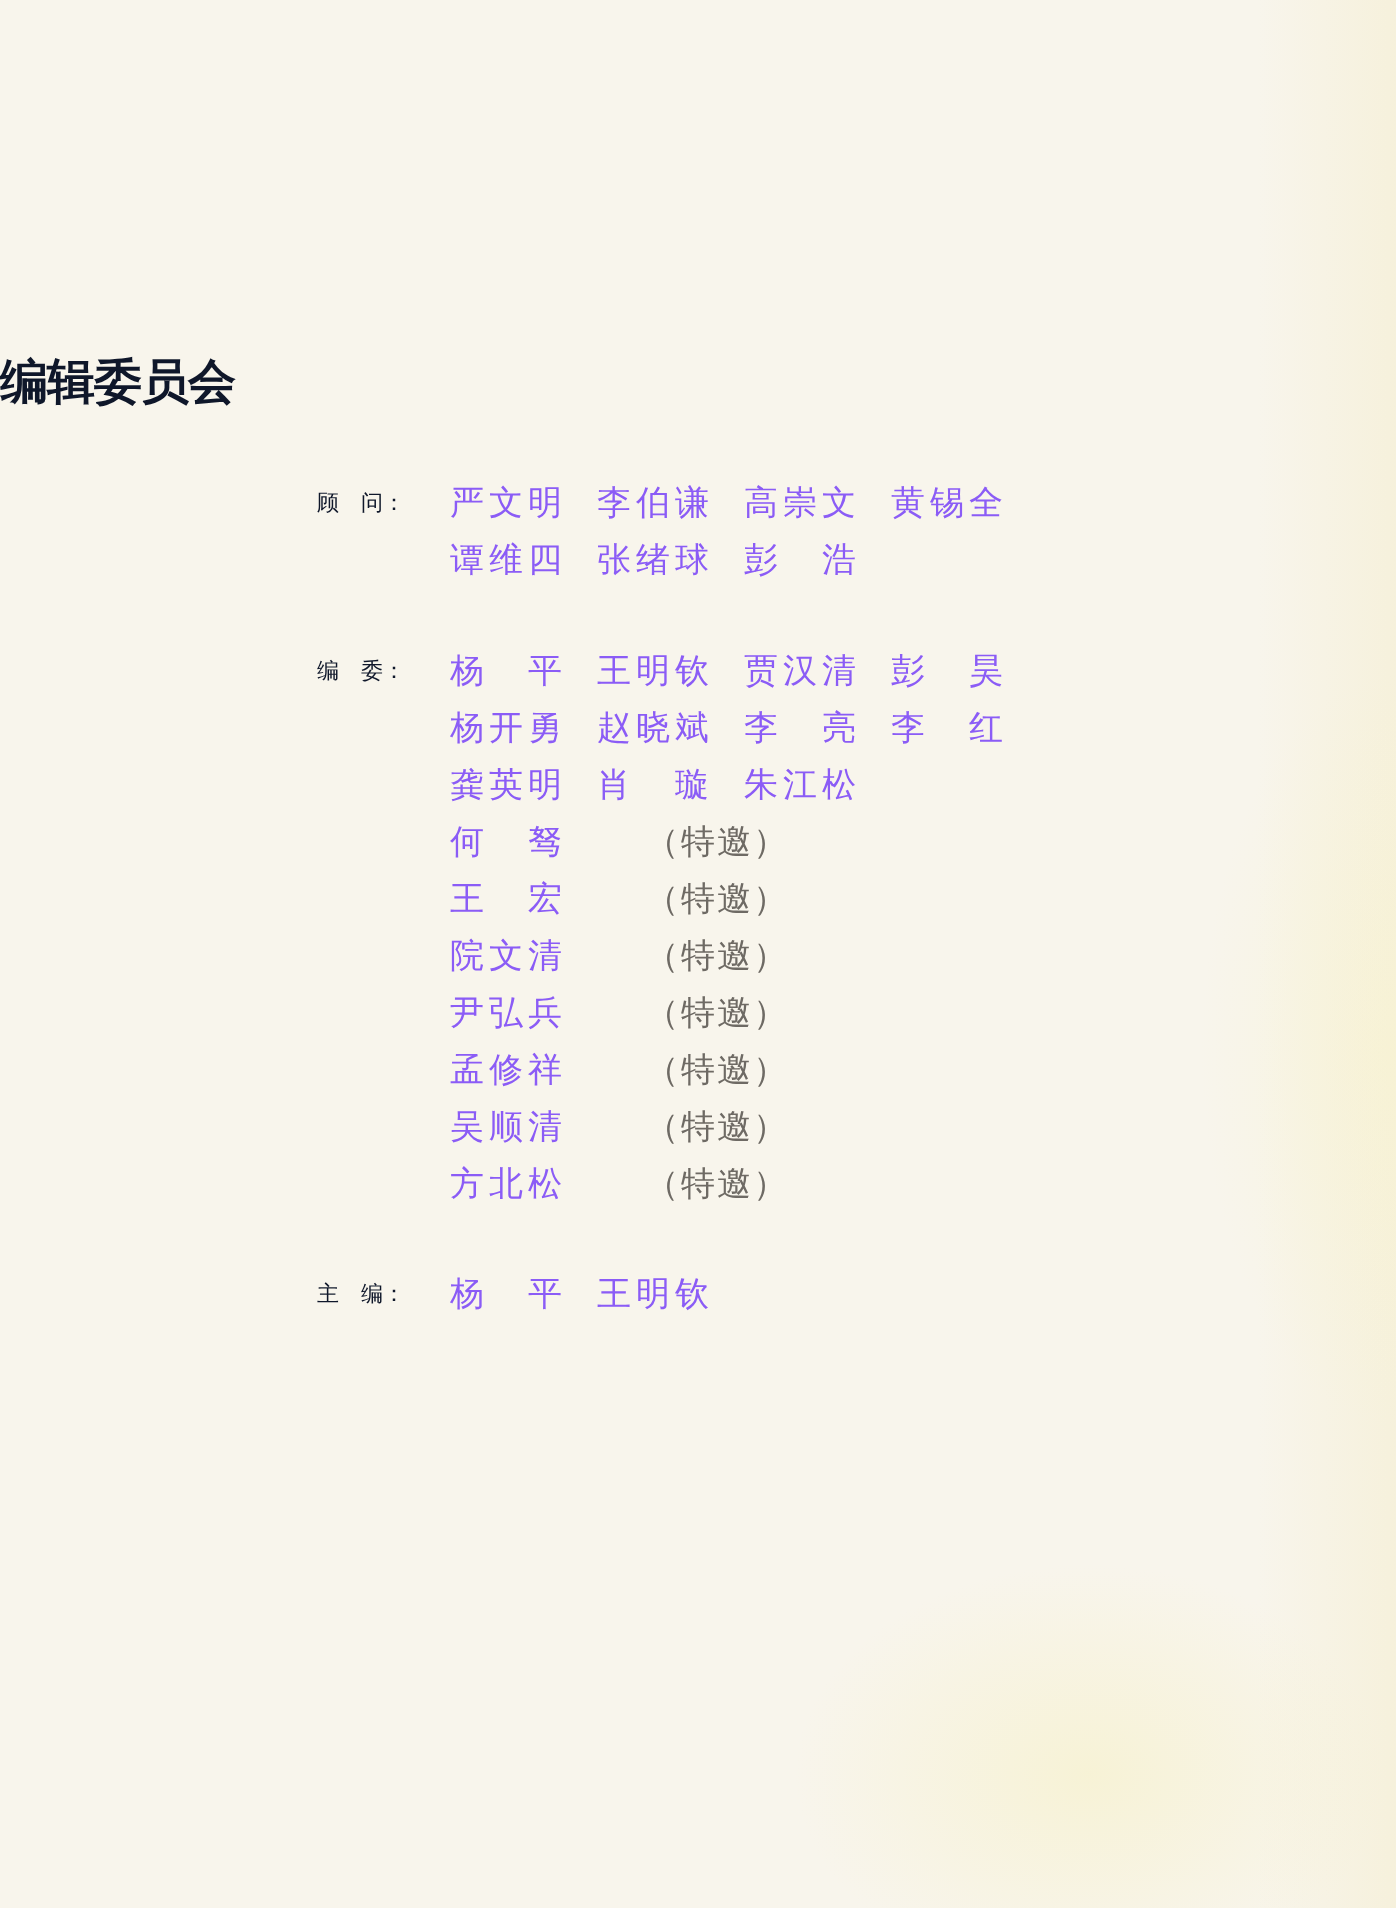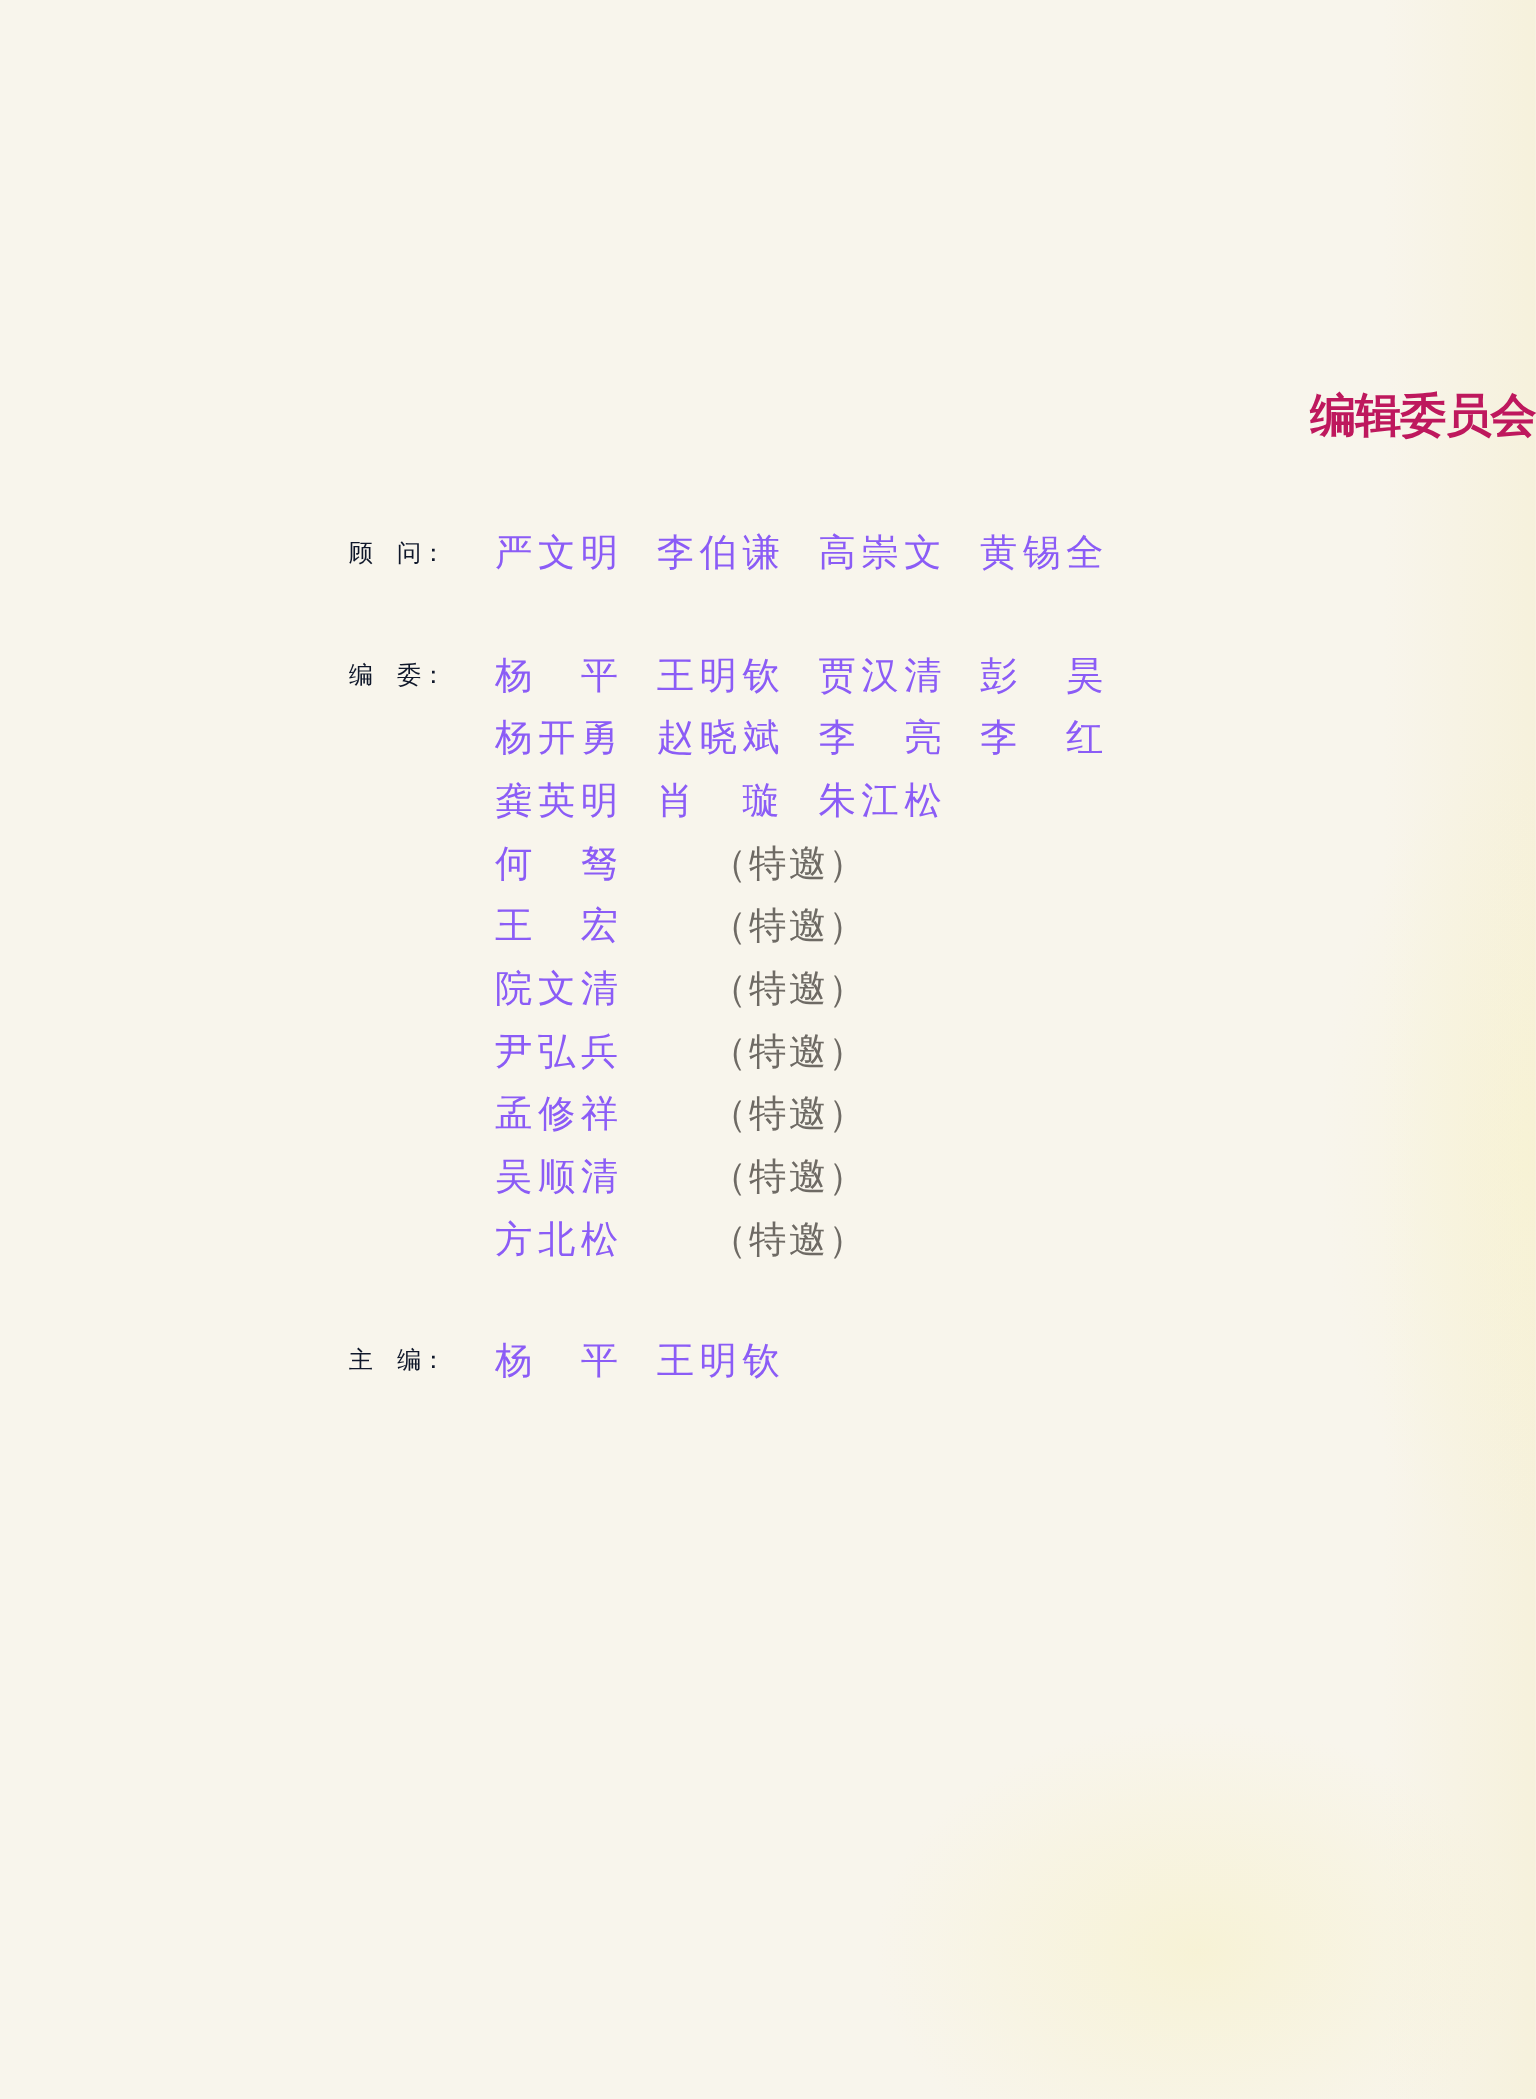--- a/index.html
+++ b/index.html
@@ -16,26 +16,26 @@
       radial-gradient(ellipse 260px 500px at 100% 55%, rgba(248,243,205,0.5), rgba(248,243,205,0) 75%),
       linear-gradient(to right, rgba(0,0,0,0) 90%, rgba(242,233,190,0.35) 100%),
       #f8f5ec;
     font-family: "Liberation Serif", "DejaVu Serif", serif;
   }
   .page-title {
     position: absolute;
     top: 350px;
     left: 0;
     width: 100%;
-    text-align: right;
+    text-align: left;
     font-family: "Liberation Serif", "DejaVu Serif", serif;
     font-weight: bold;
-    font-size: 42px;
+    font-size: 48px;
     letter-spacing: -1px;
-    color: #be185d;
+    color: #0f172a;
   }
   .content {
     position: absolute;
     top: 474px;
     left: 317px;
     width: 900px;
   }
   .block {
     margin: 0;
   }
@@ -78,20 +78,26 @@
 
 <div class="content">
 
   <div class="block block-advisors">
     <div class="row">
       <div class="label">顾　问：</div>
       <div class="cell">严文明</div>
       <div class="cell">李伯谦</div>
       <div class="cell">高崇文</div>
       <div class="cell">黄锡全</div>
+    </div>
+    <div class="row">
+      <div class="label"></div>
+      <div class="cell">谭维四</div>
+      <div class="cell">张绪球</div>
+      <div class="cell">彭　浩</div>
     </div>
   </div>
 
   <div class="block block-members">
     <div class="row">
       <div class="label">编　委：</div>
       <div class="cell">杨　平</div>
       <div class="cell">王明钦</div>
       <div class="cell">贾汉清</div>
       <div class="cell">彭　昊</div>

